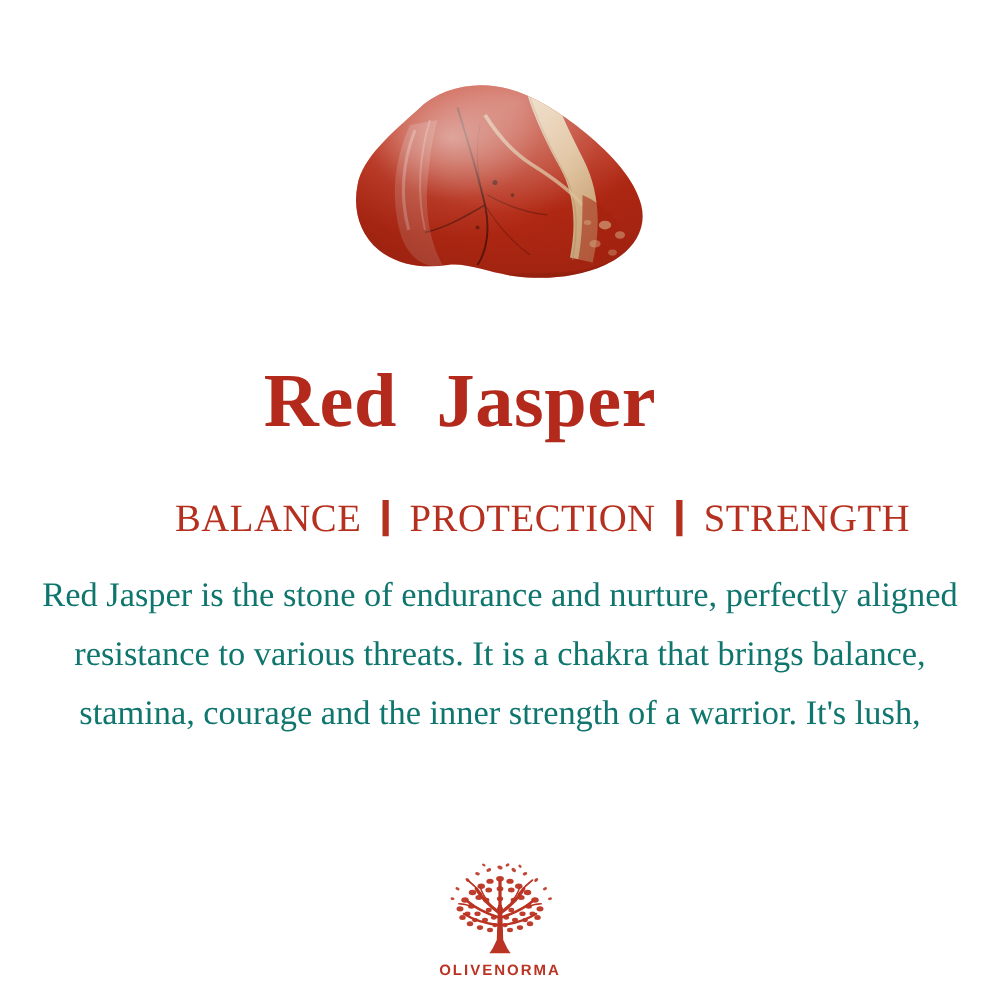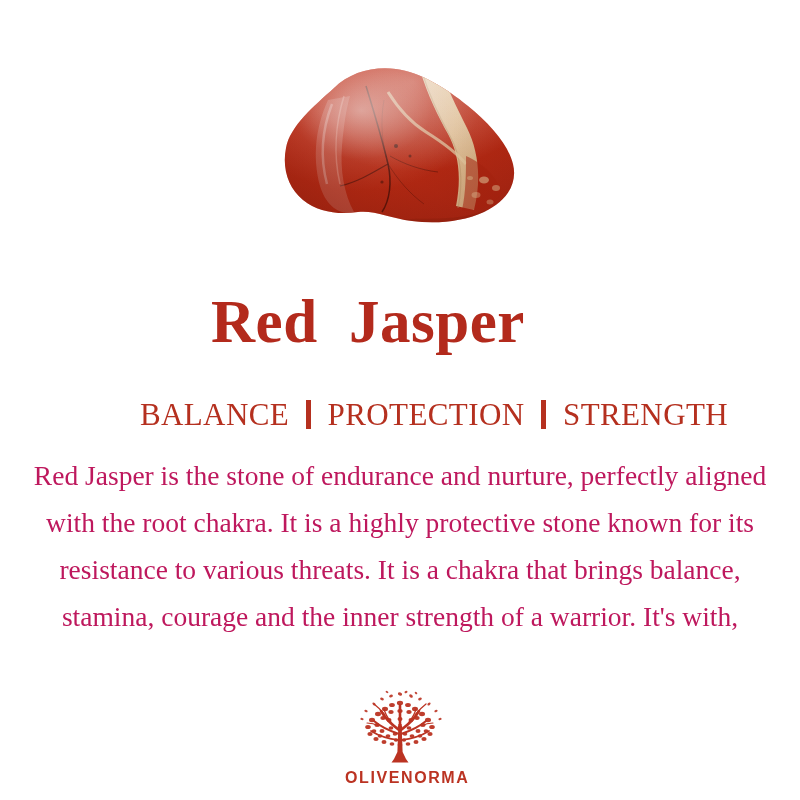--- a/index.html
+++ b/index.html
@@ -70,40 +70,40 @@
   
   .body-copy {
     position: absolute;
     left: 12px;
     top: 452px;
     width: 776px;
     text-align: center;
     font-family: "Liberation Serif", "DejaVu Serif", serif;
     font-size: 27.5px;
     line-height: 47px;
-    color: #be185d;
+    color: #0f766e;
   }
   .body-copy .ln { display: block; white-space: nowrap; }
 
   
   .logo {
     position: absolute;
     left: 345px;
     top: 690px;
     width: 110px;
     height: 100px;
   }
   .logo-tree { display: block; width: 110px; height: 78px; }
   .logo-word {
     display: block;
     margin-top: 1px;
     text-align: center;
     font-family: "Liberation Sans", "DejaVu Sans", sans-serif;
     font-weight: bold;
-    font-size: 16px;
+    font-size: 12px;
     letter-spacing: 1.6px;
     color: #bb3322;
   }
 </style>
 </head>
 <body>
 
 <div id="page">
 
   <div class="stone-wrap">
@@ -190,23 +190,22 @@
   <div class="subtitle">
     <span class="kw">BALANCE</span>
     <span class="sep"></span>
     <span class="kw">PROTECTION</span>
     <span class="sep"></span>
     <span class="kw">STRENGTH</span>
   </div>
 
   <div class="body-copy">
     <span class="ln">Red Jasper is the stone of endurance and nurture, perfectly aligned</span>
-    <span class="ln">with the root chakra. It is a highly protective stone known for its</span>
     <span class="ln">resistance to various threats. It is a chakra that brings balance,</span>
-    <span class="ln">stamina, courage and the inner strength of a warrior. It's with,</span>
+    <span class="ln">stamina, courage and the inner strength of a warrior. It's lush,</span>
   </div>
 
   <div class="logo">
     <svg class="logo-tree" viewBox="0 0 110 78" xmlns="http://www.w3.org/2000/svg" aria-hidden="true">
       <g fill="#bb3322">
 
         <path d="M53.4,34 L56.6,34 L57.6,62 L61,69 L63.5,72.5 L46.5,72.5
                  L49,69 L52.4,62 Z"></path>
 
         <path d="M54,40 C46,34 40,28 36,21" stroke="#bb3322" stroke-width="2.6" fill="none" stroke-linecap="round"></path>

